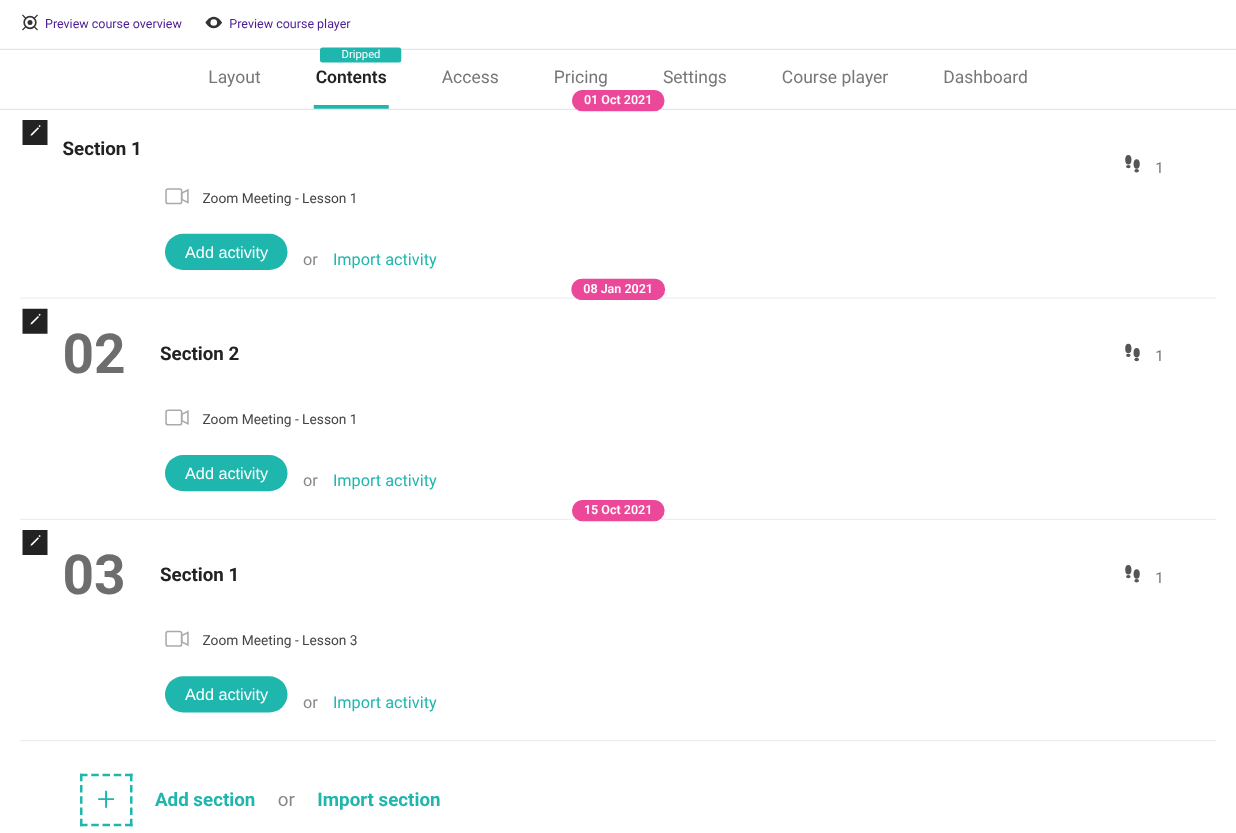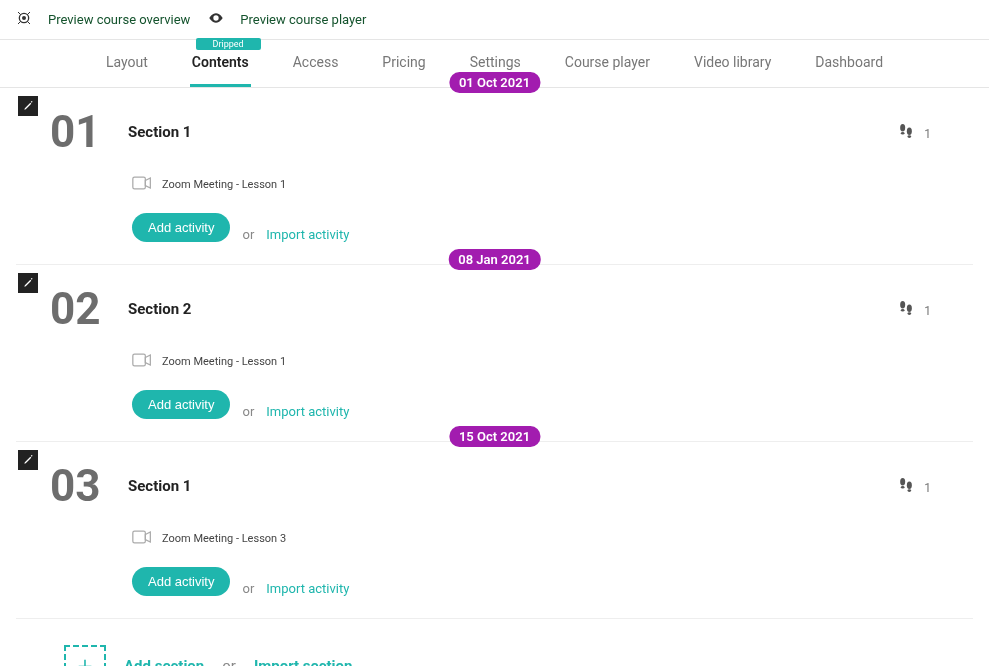--- a/index.html
+++ b/index.html
@@ -12,24 +12,24 @@
   }
   .top-bar {
     display: flex;
     gap: 18px;
     padding: 10px 16px;
     border-bottom: 1px solid #e5e5e5;
   }
   .top-link {
     display: flex;
     align-items: center;
-    gap: 16px;
-    color: #14532d;
-    cursor: pointer;
-    font-size: 13px;
+    gap: 4px;
+    color: #4c1d95;
+    cursor: pointer;
+    font-size: 10px;
   }
   .top-link svg { width: 16px; height: 16px; fill: #333; }
   .tabs {
     display: flex;
     justify-content: center;
     gap: 40px;
     border-bottom: 1px solid #e5e5e5;
     position: relative;
   }
   .tab {
@@ -88,23 +88,23 @@
   .sec-title {
     font-size: 15px;
     font-weight: 700;
     color: #222;
   }
   .date-pill {
     position: absolute;
     left: 50%;
     top: -16px;
     transform: translateX(-50%);
-    background: #a21caf;
+    background: #ec4899;
     color: #fff;
-    font-size: 13px;
+    font-size: 10px;
     font-weight: 600;
     padding: 3px 10px;
     border-radius: 10px;
   }
   .steps {
     position: absolute;
     right: 8px;
     top: 12px;
     display: flex;
     align-items: center;
@@ -196,35 +196,33 @@
 <div class="tabs">
   <div class="tab">Layout</div>
   <div class="tab active">
     <span>Contents</span>
     <span class="tab-badge">Dripped</span>
   </div>
   <div class="tab">Access</div>
   <div class="tab">Pricing</div>
   <div class="tab">Settings</div>
   <div class="tab">Course player</div>
-  <div class="tab">Video library</div>
   <div class="tab">Dashboard</div>
 </div>
 
 <div class="sections">
 
   <div class="section">
     <div class="edit-btn">
       <span><svg viewBox="0 0 24 24">
             <path d="M3 21l3-1 12-12-2-2L4 18l-1 3zM17 4l2 2 2-2-2-2-2 2z"></path>
           </svg></span>
     </div>
     <div class="date-pill">01 Oct 2021</div>
     <div class="section-head">
-      <div class="sec-num">01</div>
       <div class="sec-title">Section 1</div>
       <div class="steps">
         <span><svg viewBox="0 0 24 24">
               <ellipse cx="8" cy="7" rx="3" ry="4.5"></ellipse>
               <ellipse cx="8" cy="13.5" rx="2.2" ry="1.6"></ellipse>
               <ellipse cx="16" cy="11" rx="3" ry="4.5"></ellipse>
               <ellipse cx="16" cy="17.5" rx="2.2" ry="1.6"></ellipse>
             </svg></span>
         <span>1</span>
       </div>

